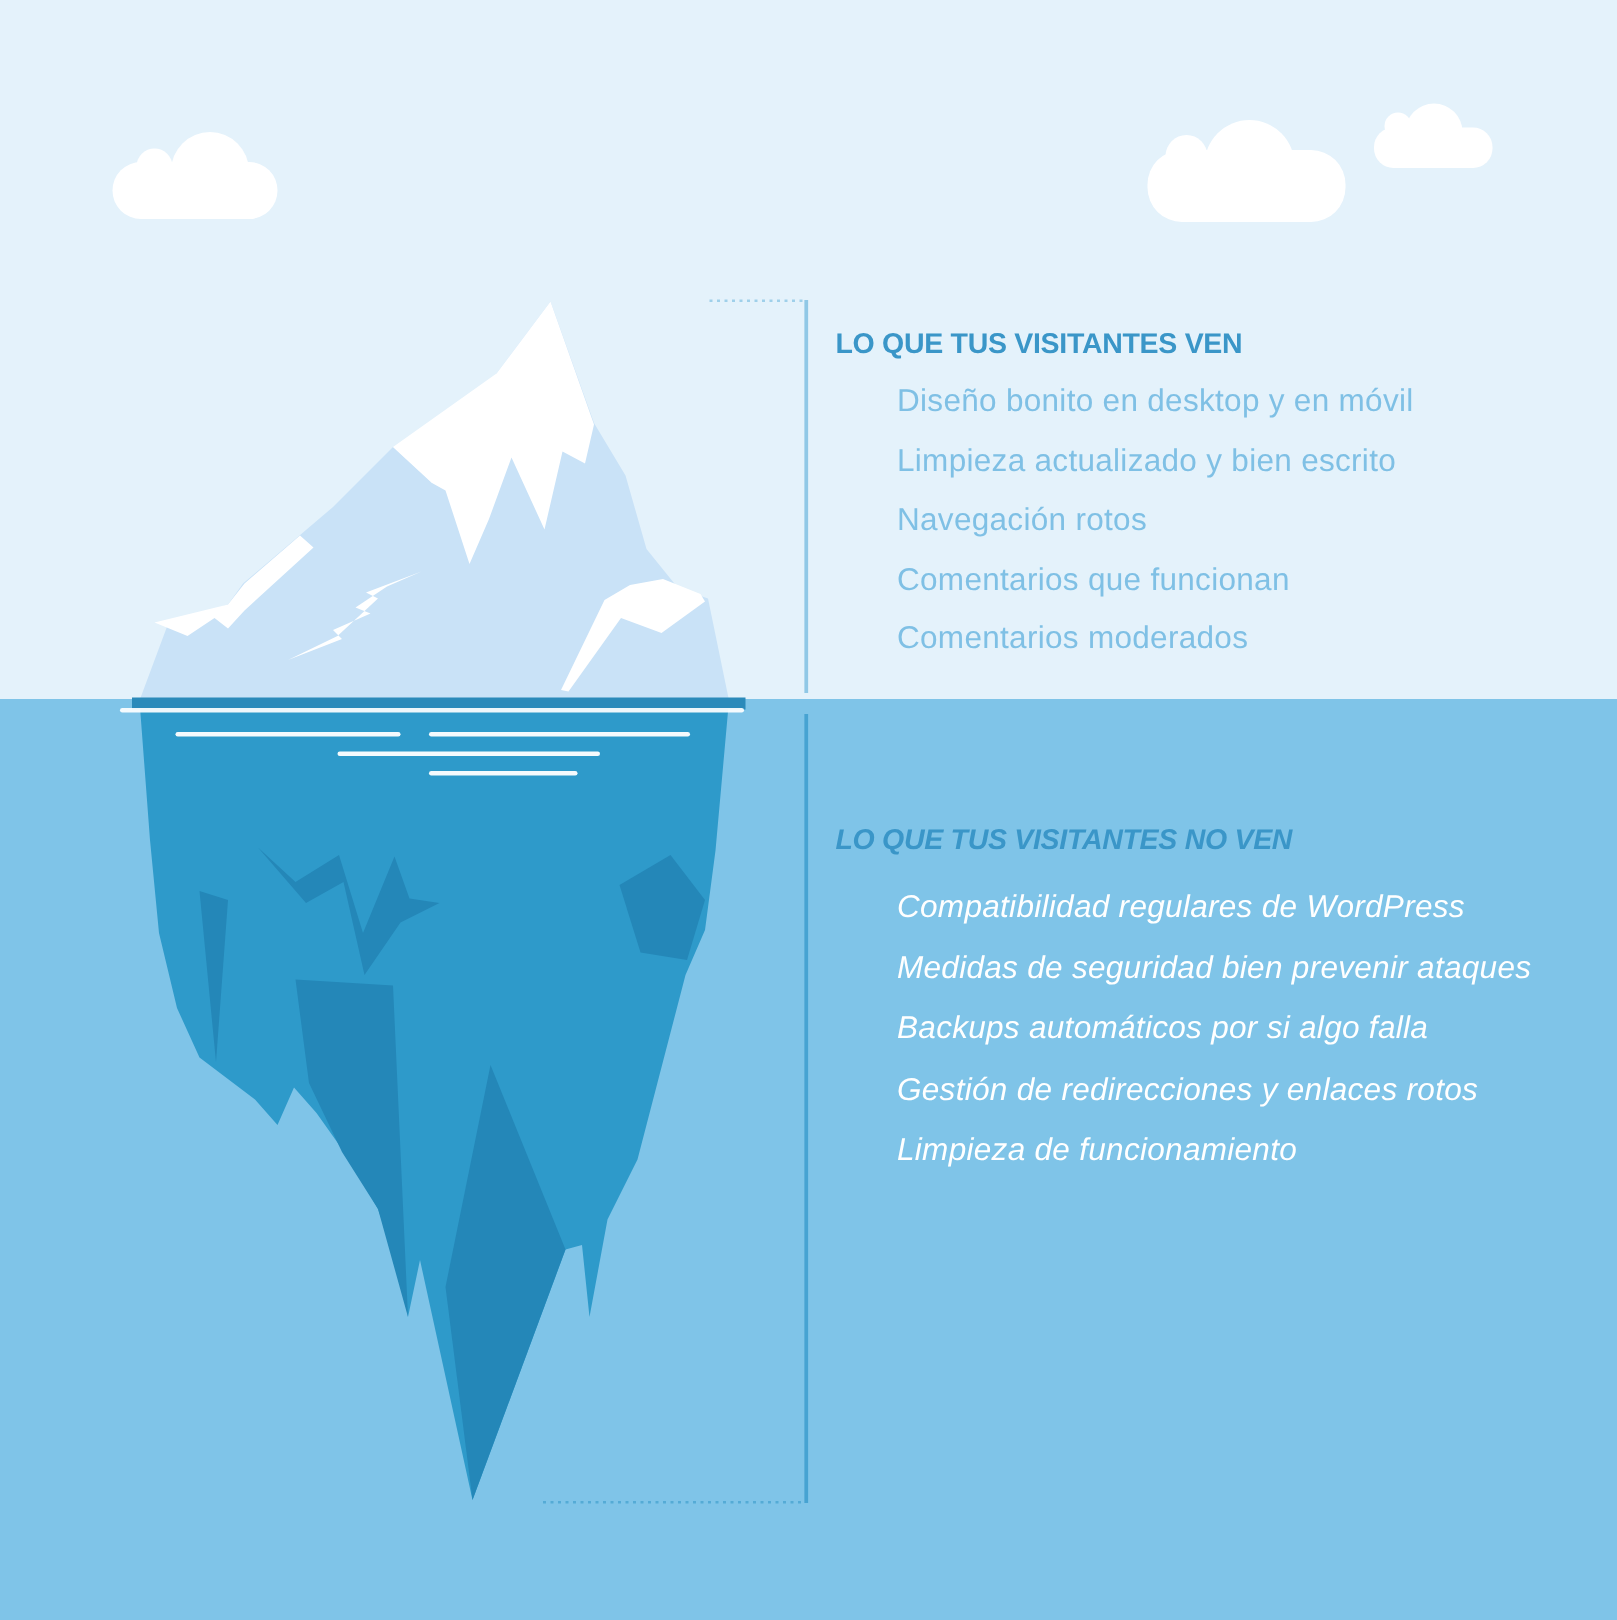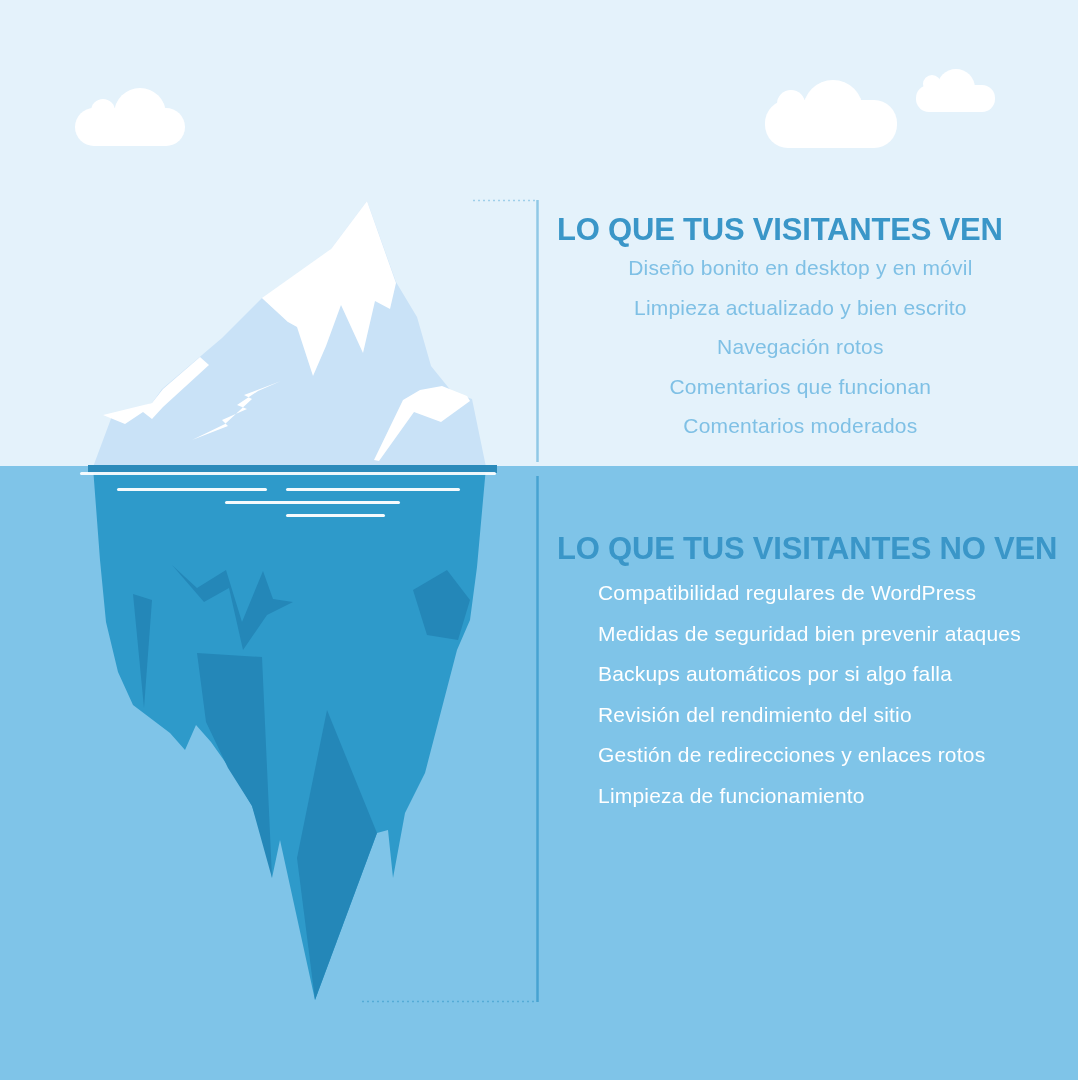--- a/index.html
+++ b/index.html
@@ -4,29 +4,29 @@
 <style>
   html,body{margin:0;padding:0;background:#e4f2fb;}
   .scene{
     position:relative;width:1078px;height:1080px;overflow:hidden;
     background:#e4f2fb;
     font-family:"Liberation Sans",sans-serif;
   }
   .scene svg{position:absolute;left:0;top:0;width:1078px;height:1080px;display:block;}
   .sec{position:absolute;left:557px;white-space:nowrap;}
   .sec h2{
-    margin:0;font-size:31px;line-height:24px;font-weight:bold;
+    margin:0;font-size:19px;line-height:24px;font-weight:bold;
     letter-spacing:-0.2px;color:#3a96c8;
   }
   .sec ul{list-style:none;margin:0;padding:0 0 0 41px;}
   .sec li{font-size:21px;letter-spacing:0.2px;}
   .sec-visible{top:218px;}
-  .sec-visible ul{margin-top:6px;text-align:center;}
+  .sec-visible ul{margin-top:6px;}
   .sec-visible li{line-height:39.5px;color:#7fc0e5;}
-  .sec-hidden{top:537px;}
+  .sec-hidden{top:549px;font-style:italic;}
   .sec-hidden ul{margin-top:12px;}
   .sec-hidden li{line-height:40.5px;color:#ffffff;}
 </style>
 </head>
 <body>
 
 <div class="scene">
 
   <svg viewBox="0 0 1078 1080">
 
@@ -95,19 +95,18 @@
       <li>Comentarios moderados</li>
     </ul>
   </div>
 
   <div class="sec sec-hidden">
     <h2>LO QUE TUS VISITANTES NO VEN</h2>
     <ul>
       <li>Compatibilidad regulares de WordPress</li>
       <li>Medidas de seguridad bien prevenir ataques</li>
       <li>Backups automáticos por si algo falla</li>
-      <li>Revisión del rendimiento del sitio</li>
       <li>Gestión de redirecciones y enlaces rotos</li>
       <li>Limpieza de funcionamiento</li>
     </ul>
   </div>
 
 </div>
 
 </body></html>

